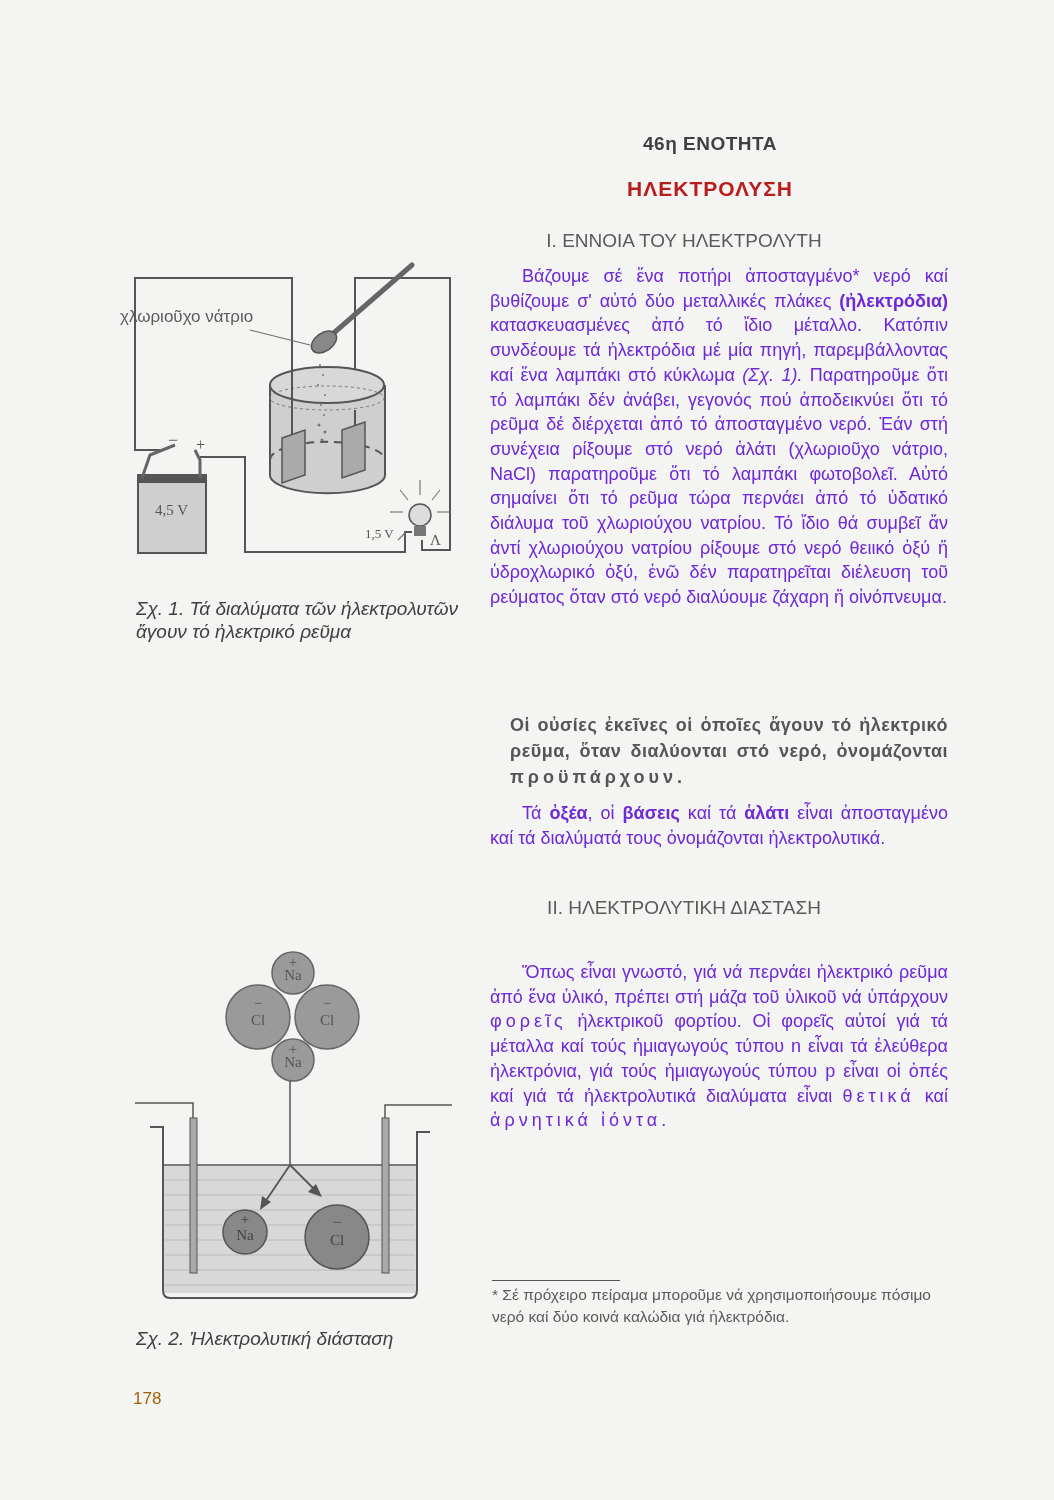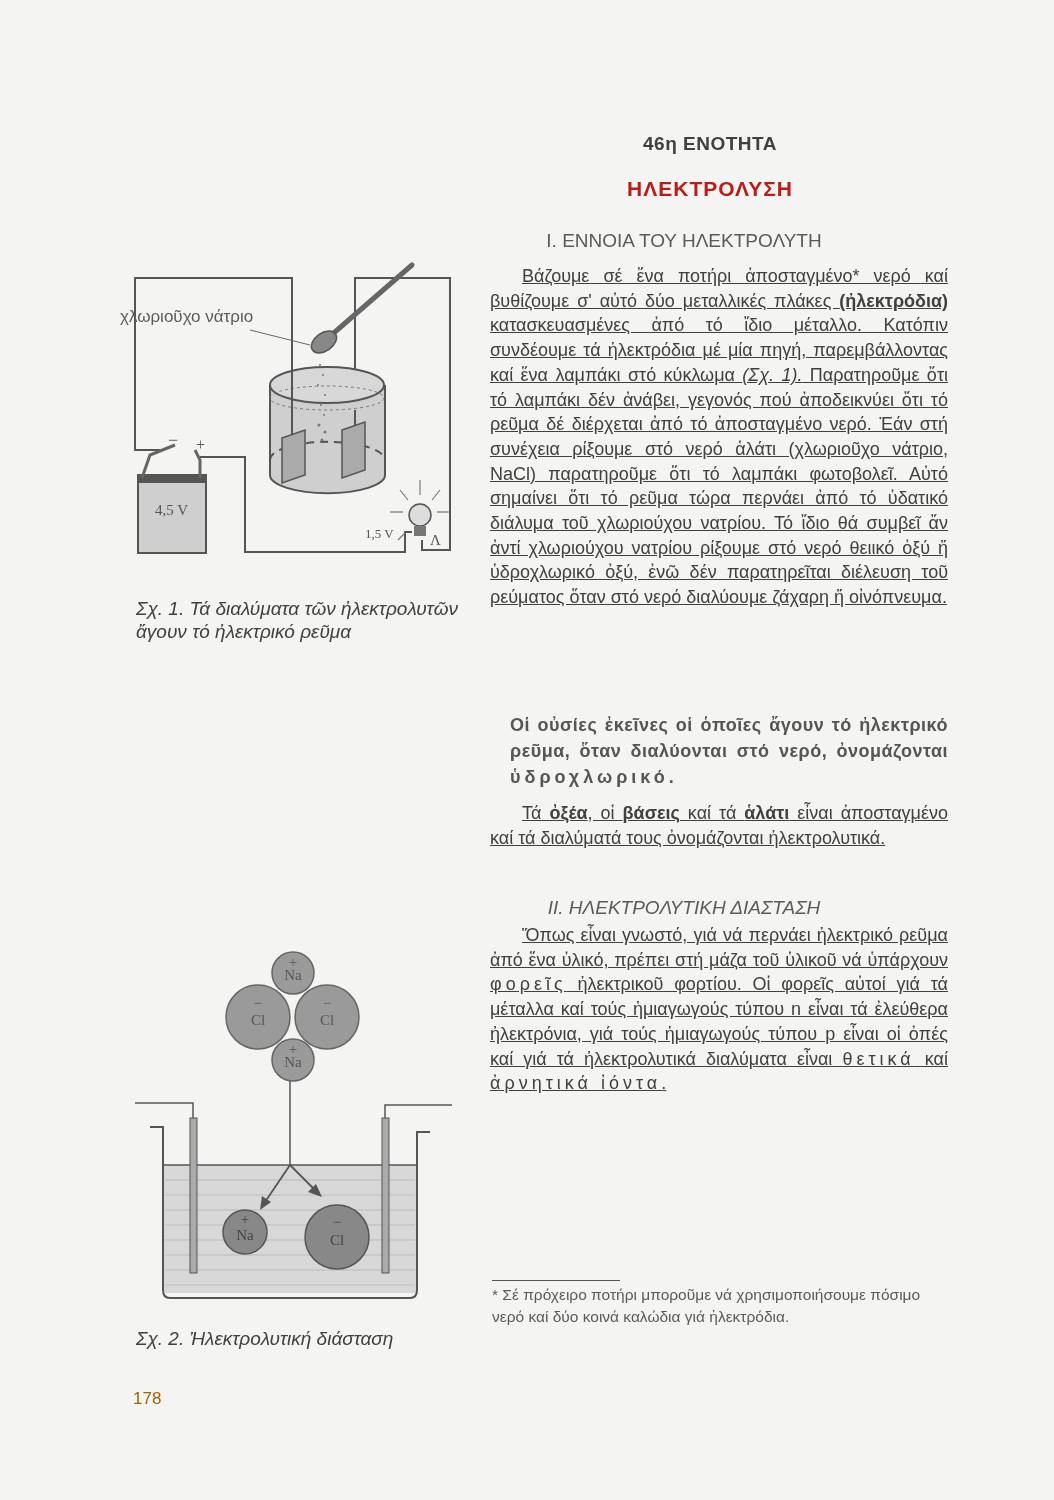--- a/index.html
+++ b/index.html
@@ -4,21 +4,21 @@
 <style>
   html, body { margin:0; padding:0; }
   body {
     width:1054px; height:1500px; background:#f4f4f2; position:relative; overflow:hidden;
     font-family:"Liberation Sans", sans-serif; color:#5a5a5a;
   }
   .abs { position:absolute; }
   .chapter { left:470px; top:133px; width:480px; text-align:center; font-weight:bold; font-size:19px; letter-spacing:0.5px; color:#404040; }
   .title { left:470px; top:177px; width:480px; text-align:center; font-weight:bold; font-size:21px; letter-spacing:1px; color:#b91c1c; }
   .section { left:444px; width:480px; text-align:center; font-size:19px; color:#5a5a5a; }
-  .col { left:490px; width:458px; font-size:18px; line-height:24.7px; text-align:justify; color:#404040;text-decoration:underline; }
+  .col { left:490px; width:458px; font-size:18px; line-height:24.7px; text-align:justify; color:#6d28d9; }
   .col p { margin:0; text-indent:32px; }
   .bold { font-weight:bold; }
   .spaced { letter-spacing:4px; }
   .it { font-style:italic; }
   .defn { left:510px; width:438px; font-size:18px; line-height:26px; font-weight:bold; color:#555; letter-spacing:0.5px; text-align:justify; }
   .caption { left:136px; width:330px; font-size:19px; line-height:23px; font-style:italic; color:#404040; }
   .fnrule { left:492px; top:1280px; width:128px; height:1px; background:#555; }
   .footnote { left:492px; top:1284px; width:460px; font-size:15.5px; line-height:22px; color:#5a5a5a; }
   .pagenum { left:133px; top:1389px; font-size:17px; color:#a16207; }
   svg text { font-family:"Liberation Serif", serif; }
@@ -28,34 +28,34 @@
 
 <div class="abs chapter">46η ΕΝΟΤΗΤΑ</div>
 <div class="abs title">ΗΛΕΚΤΡΟΛΥΣΗ</div>
 <div class="abs section" style="top:230px;">Ι. ΕΝΝΟΙΑ ΤΟΥ ΗΛΕΚΤΡΟΛΥΤΗ</div>
 
 <div class="abs col" style="top:264px;">
   <p><span>Βάζουμε σέ ἕνα ποτήρι ἀποσταγμένο* νερό καί βυθίζουμε σ' αὐτό δύο μεταλλικές πλάκες </span><span class="bold">(ἠλεκτρόδια)</span><span> κατασκευασμένες ἀπό τό ἴδιο μέταλλο. Κατόπιν συνδέουμε τά ἠλεκτρόδια μέ μία πηγή, παρεμβάλλοντας καί ἕνα λαμπάκι στό κύκλωμα </span><span class="it">(Σχ. 1).</span><span> Παρατηροῦμε ὅτι τό λαμπάκι δέν ἀνάβει, γεγονός πού ἀποδεικνύει ὅτι τό ρεῦμα δέ διέρχεται ἀπό τό ἀποσταγμένο νερό. Ἐάν στή συνέχεια ρίξουμε στό νερό ἁλάτι (χλωριοῦχο νάτριο, NaCl) παρατηροῦμε ὅτι τό λαμπάκι φωτοβολεῖ. Αὐτό σημαίνει ὅτι τό ρεῦμα τώρα περνάει ἀπό τό ὑδατικό διάλυμα τοῦ χλωριούχου νατρίου. Τό ἴδιο θά συμβεῖ ἄν ἀντί χλωριούχου νατρίου ρίξουμε στό νερό θειικό ὀξύ ἤ ὑδροχλωρικό ὀξύ, ἐνῶ δέν παρατηρεῖται διέλευση τοῦ ρεύματος ὅταν στό νερό διαλύουμε ζάχαρη ἤ οἰνόπνευμα.</span></p>
 </div>
 
 <div class="abs defn" style="top:712px;">
-  <span>Οἱ οὐσίες ἐκεῖνες οἱ ὁποῖες ἄγουν τό ἠλεκτρικό ρεῦμα, ὅταν διαλύονται στό νερό, ὀνομάζονται </span><span class="spaced">ὑδροχλωρικό</span><span>.</span>
+  <span>Οἱ οὐσίες ἐκεῖνες οἱ ὁποῖες ἄγουν τό ἠλεκτρικό ρεῦμα, ὅταν διαλύονται στό νερό, ὀνομάζονται </span><span class="spaced">προϋπάρχουν</span><span>.</span>
 </div>
 
 <div class="abs col" style="top:801px;">
   <p><span>Τά </span><span class="bold">ὀξέα</span><span>, οἱ </span><span class="bold">βάσεις</span><span> καί τά </span><span class="bold">ἁλάτι</span><span> εἶναι ἀποσταγμένο καί τά διαλύματά τους ὀνομάζονται ἠλεκτρολυτικά.</span></p>
 </div>
 
-<div class="abs section" style="top:897px;font-style:italic;">ΙΙ. ΗΛΕΚΤΡΟΛΥΤΙΚΗ ΔΙΑΣΤΑΣΗ</div>
-<div class="abs col" style="top:923px;">
+<div class="abs section" style="top:897px;">ΙΙ. ΗΛΕΚΤΡΟΛΥΤΙΚΗ ΔΙΑΣΤΑΣΗ</div>
+<div class="abs col" style="top:960px;">
   <p><span>Ὅπως εἶναι γνωστό, γιά νά περνάει ἠλεκτρικό ρεῦμα ἀπό ἕνα ὑλικό, πρέπει στή μάζα τοῦ ὑλικοῦ νά ὑπάρχουν </span><span class="spaced">φορεῖς</span><span> ἠλεκτρικοῦ φορτίου. Οἱ φορεῖς αὐτοί γιά τά μέταλλα καί τούς ἡμιαγωγούς τύπου n εἶναι τά ἐλεύθερα ἠλεκτρόνια, γιά τούς ἡμιαγωγούς τύπου p εἶναι οἱ ὀπές καί γιά τά ἠλεκτρολυτικά διαλύματα εἶναι </span><span class="spaced">θετικά</span><span> καί </span><span class="spaced">ἀρνητικά ἰόντα</span><span>.</span></p>
 </div>
 
 <div class="abs fnrule"></div>
-<div class="abs footnote">* Σέ πρόχειρο ποτήρι μποροῦμε νά χρησιμοποιήσουμε πόσιμο νερό καί δύο κοινά καλώδια γιά ἠλεκτρόδια.</div>
+<div class="abs footnote">* Σέ πρόχειρο πείραμα μποροῦμε νά χρησιμοποιήσουμε πόσιμο νερό καί δύο κοινά καλώδια γιά ἠλεκτρόδια.</div>
 
 <svg class="abs" style="left:120px; top:250px;" width="350" height="310" viewBox="0 0 350 310">
 
   <polyline points="172,92 172,28 15,28 15,200 40,200" fill="none" stroke="#555" stroke-width="2"></polyline>
   <polyline points="235,160 235,28 330,28 330,300 302,300 302,290" fill="none" stroke="#555" stroke-width="2"></polyline>
   <polyline points="80,207 125,207 125,302 285,302 285,282 292,282" fill="none" stroke="#555" stroke-width="2"></polyline>
 
   <path d="M150,135 L150,225 A57,18 0 0 0 265,225 L265,135" fill="#cfcfcf" stroke="#555" stroke-width="2"></path>
   <ellipse cx="207" cy="135" rx="57" ry="18" fill="#d8d8d8" stroke="#555" stroke-width="2"></ellipse>
   <ellipse cx="207" cy="148" rx="57" ry="12" fill="none" stroke="#777" stroke-width="1" stroke-dasharray="3,3"></ellipse>

